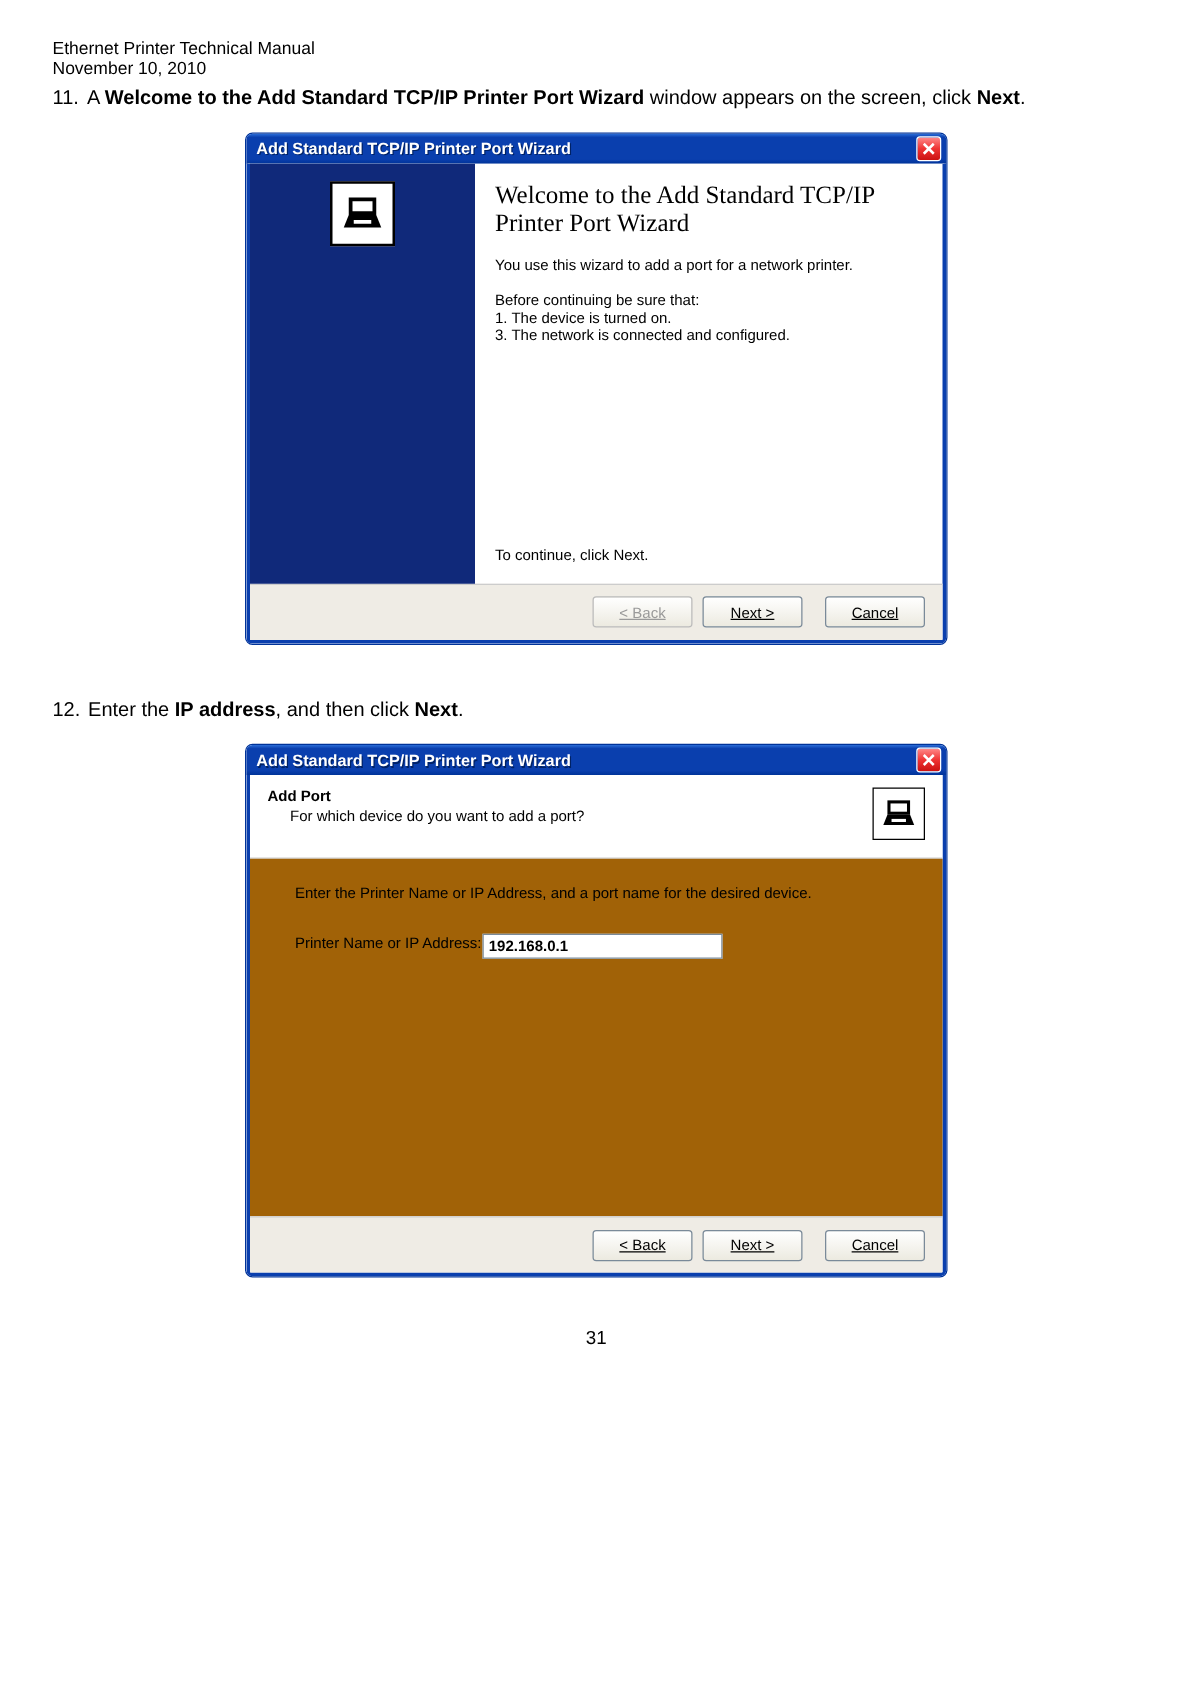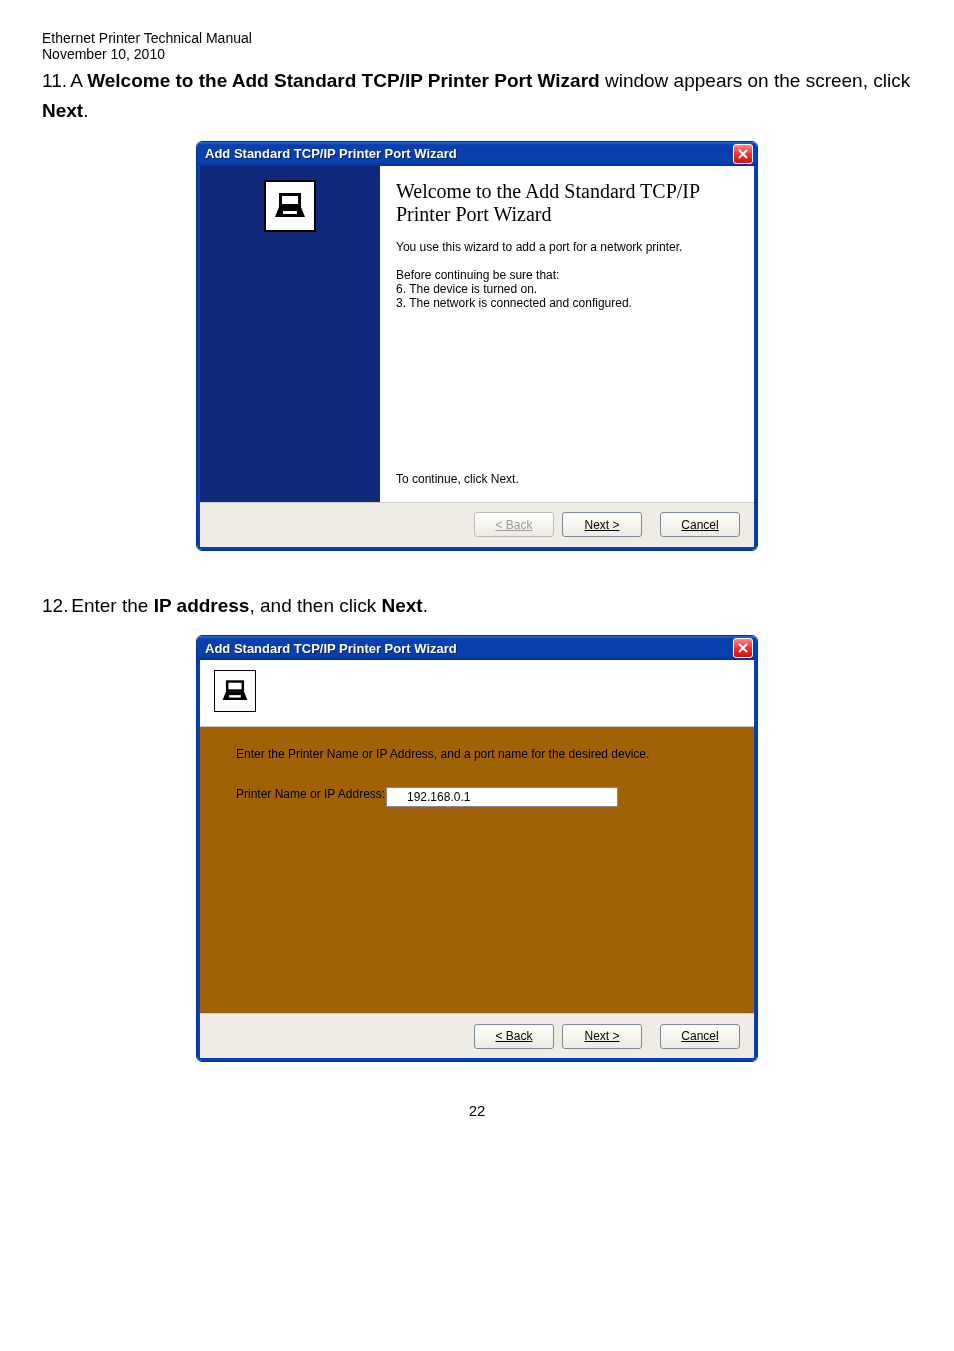--- a/index.html
+++ b/index.html
@@ -16,21 +16,21 @@
     box-sizing: border-box;
   }
   .header-row {
     display: flex;
     justify-content: space-between;
     font-size: 14px;
     margin-bottom: 4px;
     flex-direction: column;
   }
   .instruction {
-    font-size: 19px;
+    font-size: 16px;
     line-height: 1.6;
     margin-bottom: 14px;
   }
   .instruction .num {
     display: inline-block;
     width: 24px;
   }
   .instruction .body {
     display: inline;
   }
@@ -166,27 +166,28 @@
     box-sizing: border-box;
   }
   .addport-body .intro { margin-bottom: 26px; margin-left: 6px; }
   .field-row {
     display: flex;
     margin-bottom: 10px;
     margin-left: 6px;
   }
   .field-row .label { width: 150px; }
   .field-row input {
-    width: 232px;
+    width: 192px;
     height: 20px;
     border: 1px solid #7a8a99;
     font-size: 12px;
     font-family: Tahoma, Arial, sans-serif;
-    padding: 0 20px;
+    padding: 0 4px;
     box-sizing: border-box;
+    font-weight: bold;
   }
   .printer-icon-box {
     width: 48px;
     height: 48px;
     background: #fff;
     border: 2px solid #000;
     display: flex;
     align-items: center;
     justify-content: center;
   }
@@ -236,21 +237,21 @@
                   <polygon points="6,18 28,18 32,28 2,28" fill="#000"></polygon>
                   <rect x="10" y="22" width="14" height="3" fill="#fff"></rect>
                 </svg>
             </div>
           </div>
           <div class="welcome-right">
             <div class="welcome-title">Welcome to the Add Standard TCP/IP Printer Port Wizard</div>
             <div class="para">You use this wizard to add a port for a network printer.</div>
             <div class="para">
               <div>Before continuing be sure that:</div>
-              <div>6.  The device is turned on.</div>
+              <div>1.  The device is turned on.</div>
               <div>3.  The network is connected and configured.</div>
             </div>
             <div class="spacer"></div>
             <div class="continue">To continue, click Next.</div>
           </div>
         </div>
         <div class="button-row">
           <div class="win-btn disabled">&lt; Back</div>
           <div class="win-btn gap-right">Next &gt;</div>
           <div class="win-btn">Cancel</div>
@@ -270,20 +271,24 @@
       <div class="titlebar">
         <span class="title">Add Standard TCP/IP Printer Port Wizard</span>
         <div class="close-btn">
           <svg width="10" height="10" viewBox="0 0 10 10">
               <path d="M1 1 L9 9 M9 1 L1 9" stroke="#fff" stroke-width="2"></path>
             </svg>
         </div>
       </div>
       <div class="dialog-body">
         <div class="addport-head">
+          <div class="text">
+            <div class="h1">Add Port</div>
+            <div class="sub">For which device do you want to add a port?</div>
+          </div>
           <div class="printer-icon-box small">
             <svg width="28" height="28" viewBox="0 0 34 34">
                 <rect x="6" y="4" width="22" height="14" fill="#000"></rect>
                 <rect x="9" y="7" width="16" height="8" fill="#fff"></rect>
                 <polygon points="6,18 28,18 32,28 2,28" fill="#000"></polygon>
                 <rect x="10" y="22" width="14" height="3" fill="#fff"></rect>
               </svg>
           </div>
         </div>
         <div class="addport-body">
@@ -295,15 +300,15 @@
         </div>
         <div class="button-row">
           <div class="win-btn">&lt; Back</div>
           <div class="win-btn gap-right">Next &gt;</div>
           <div class="win-btn">Cancel</div>
         </div>
       </div>
     </div>
   </div>
 
-  <div class="page-number">22</div>
+  <div class="page-number">31</div>
 
 </div>
 
 </body></html>

